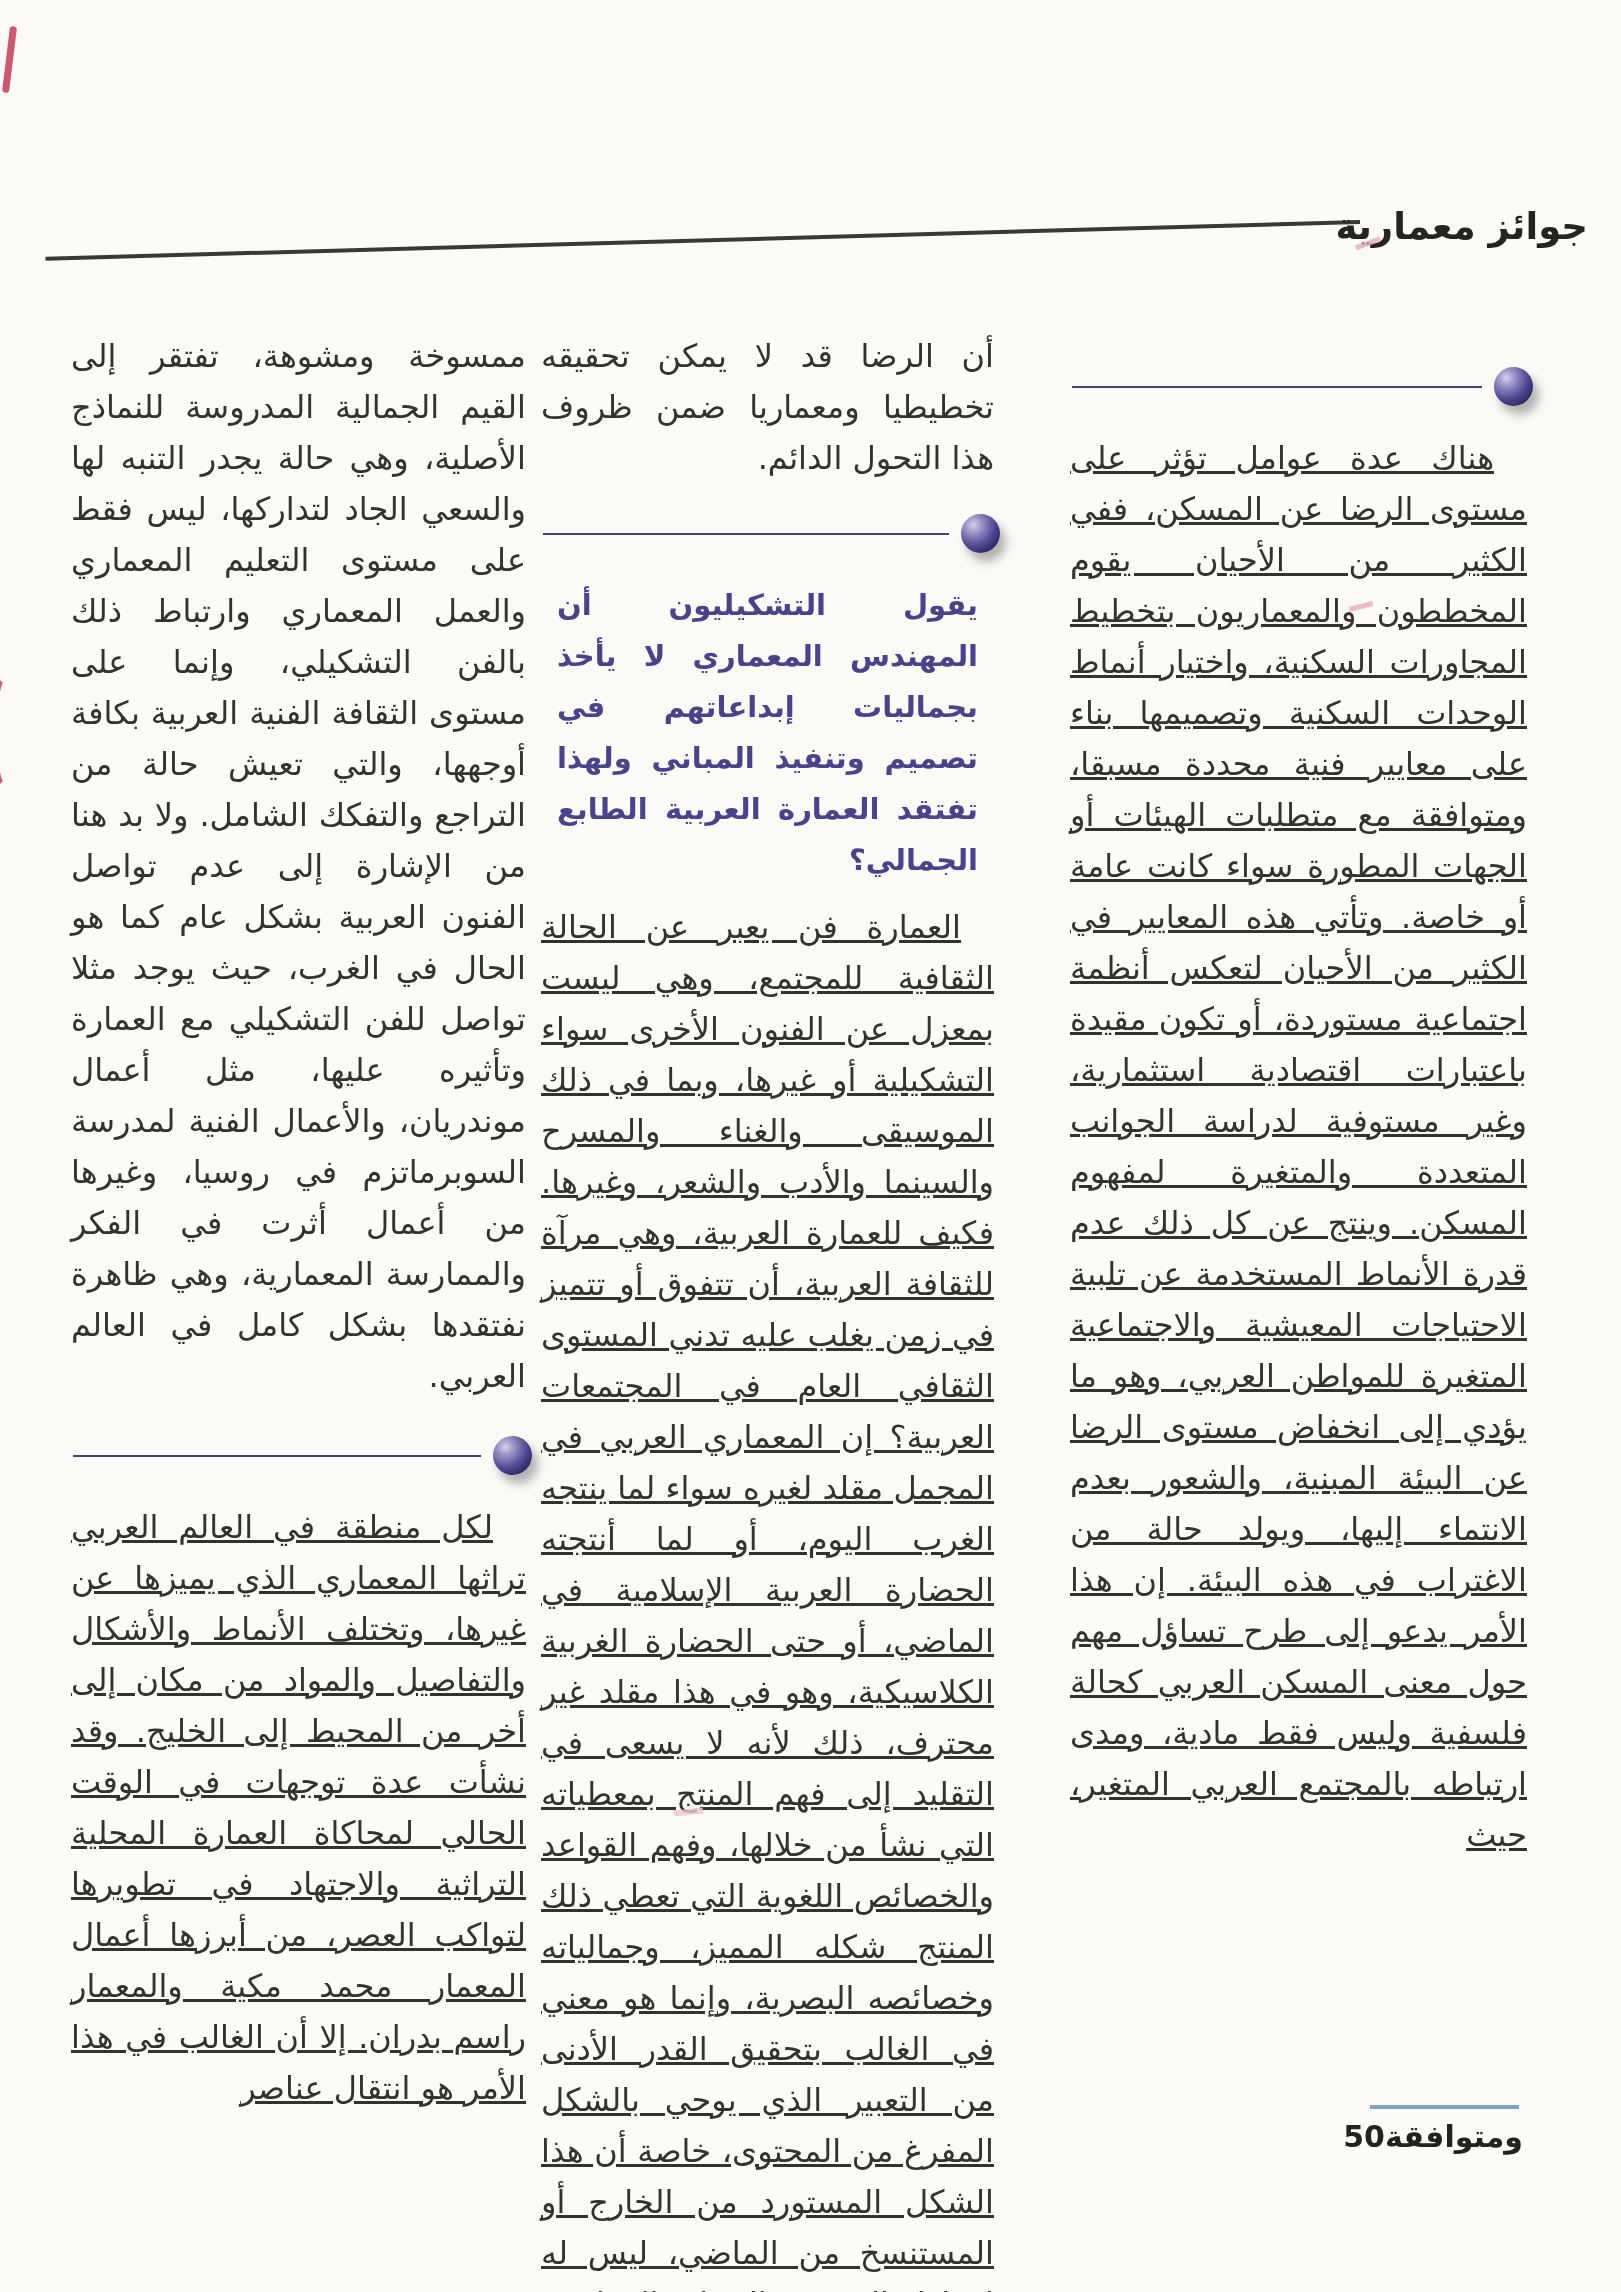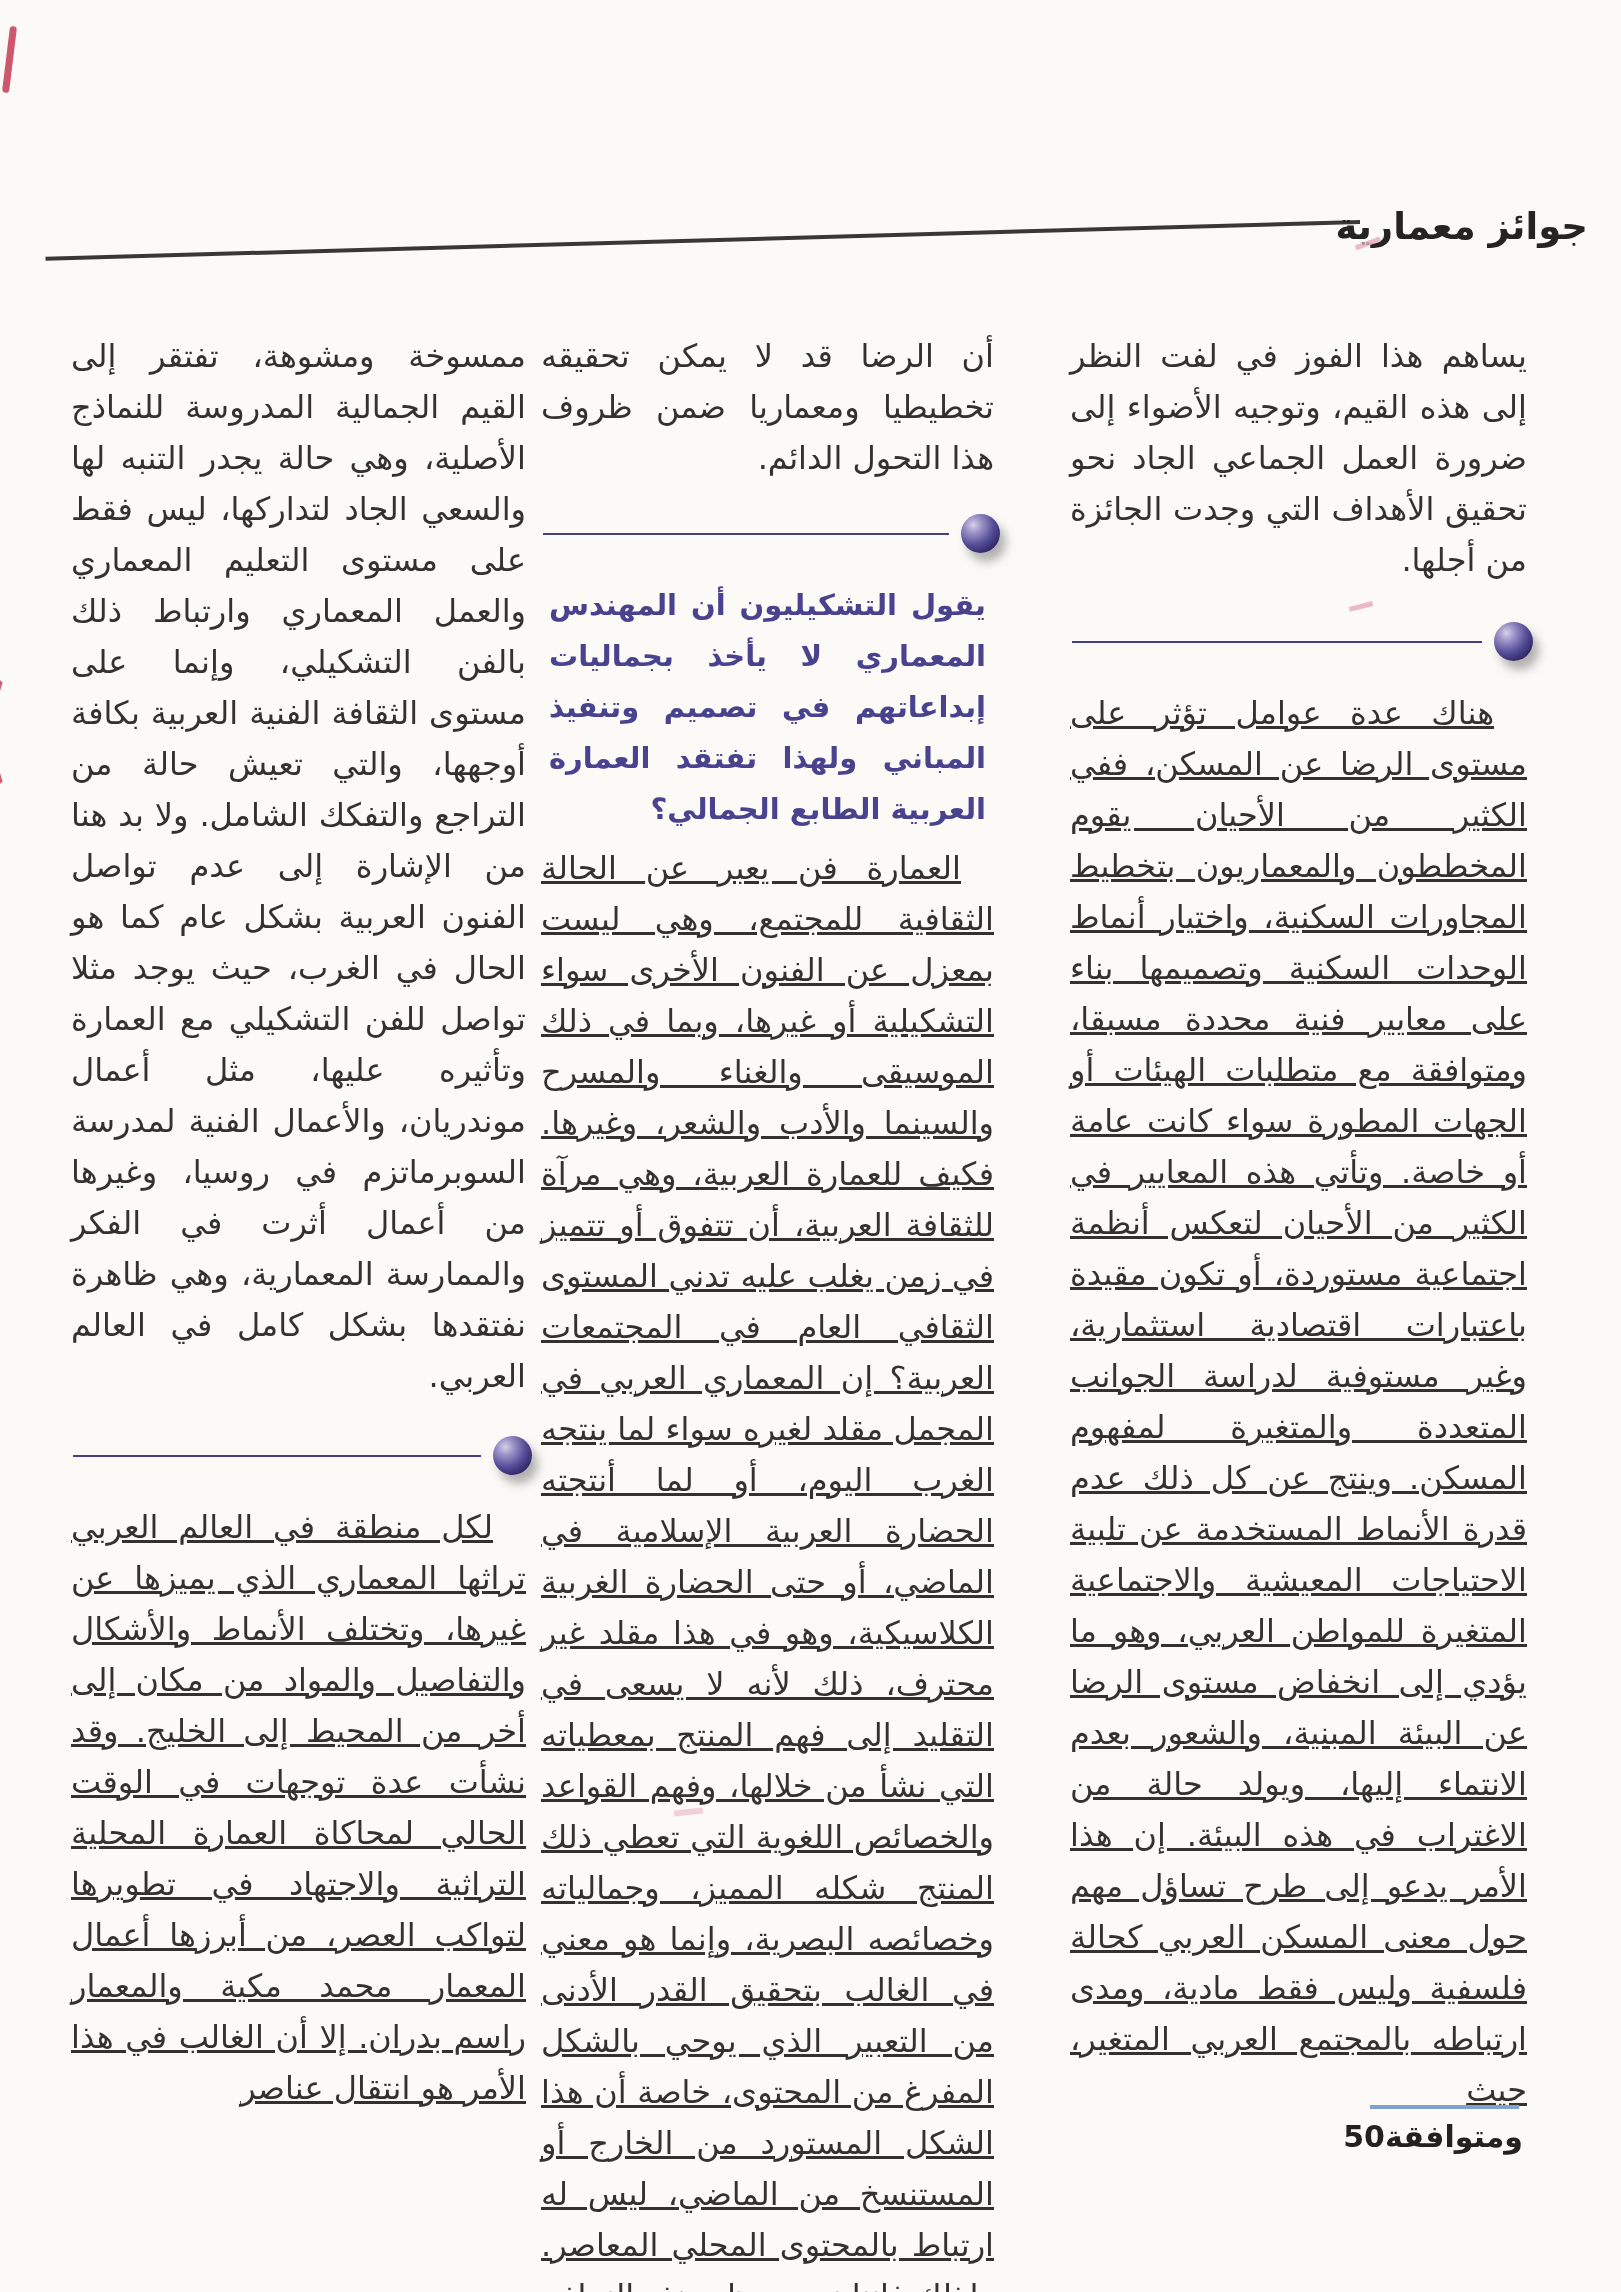--- a/index.html
+++ b/index.html
@@ -29,21 +29,21 @@
   .col-mid{left:541px;width:453px;}
   .col-left{left:71px;width:455px;}
   .body-para{
     margin:0;
     font-size:32px;line-height:51px;
     color:var(--body-text,#34322f);
     text-align:justify;
   }
   .answer{text-indent:33px;margin-top:7.8px;text-decoration:underline;}
   .question{
-    margin:8px;
+    margin:16px;
     font-size:29px;line-height:51px;font-weight:bold;
     color:var(--question-text,#49428e);
     text-align:justify;
   }
   .separator{position:relative;height:43px;}
   .col-right .separator{margin-top:35px;margin-bottom:23.5px;}
   .col-mid .separator{margin-top:29px;margin-bottom:23.5px;}
   .col-left .separator{margin-top:33px;margin-bottom:23.5px;}
   .sep-line{
     position:absolute;left:2px;right:45px;top:19.6px;height:2.9px;
@@ -80,21 +80,20 @@
 </style>
 </head>
 <body>
 
 <div class="page">
 
   <div class="header-rule"></div>
   <div class="header-title">جوائز معمارية</div>
 
   <section class="col col-right">
-    <p class="body-para">يساهم هذا الفوز في لفت النظر إلى هذه القيم، وتوجيه الأضواء إلى ضرورة العمل الجماعي الجاد نحو تحقيق الأهداف التي وجدت الجائزة من أجلها.</p>
     <div class="separator">
       <span class="sep-line"></span>
       <span class="sep-ball"></span>
     </div>
     <p class="body-para answer">هناك عدة عوامل تؤثر على مستوى الرضا عن المسكن، ففي الكثير من الأحيان يقوم المخططون والمعماريون بتخطيط المجاورات السكنية، واختيار أنماط الوحدات السكنية وتصميمها بناء على معايير فنية محددة مسبقا، ومتوافقة مع متطلبات الهيئات أو الجهات المطورة سواء كانت عامة أو خاصة. وتأتي هذه المعايير في الكثير من الأحيان لتعكس أنظمة اجتماعية مستوردة، أو تكون مقيدة باعتبارات اقتصادية استثمارية، وغير مستوفية لدراسة الجوانب المتعددة والمتغيرة لمفهوم المسكن. وينتج عن كل ذلك عدم قدرة الأنماط المستخدمة عن تلبية الاحتياجات المعيشية والاجتماعية المتغيرة للمواطن العربي، وهو ما يؤدي إلى انخفاض مستوى الرضا عن البيئة المبنية، والشعور بعدم الانتماء إليها، ويولد حالة من الاغتراب في هذه البيئة. إن هذا الأمر يدعو إلى طرح تساؤل مهم حول معنى المسكن العربي كحالة فلسفية وليس فقط مادية، ومدى ارتباطه بالمجتمع العربي المتغير، حيث</p>
   </section>
 
   <section class="col col-mid">
     <p class="body-para">أن الرضا قد لا يمكن تحقيقه تخطيطيا ومعماريا ضمن ظروف هذا التحول الدائم.</p>
     <div class="separator">

